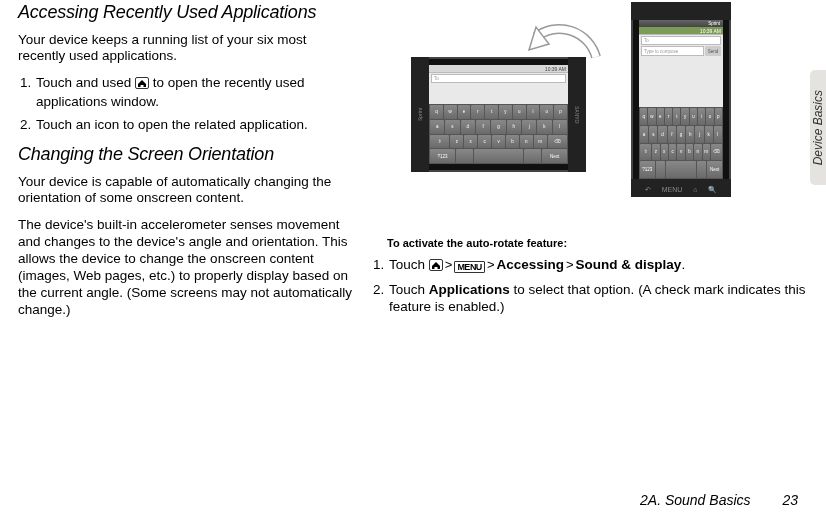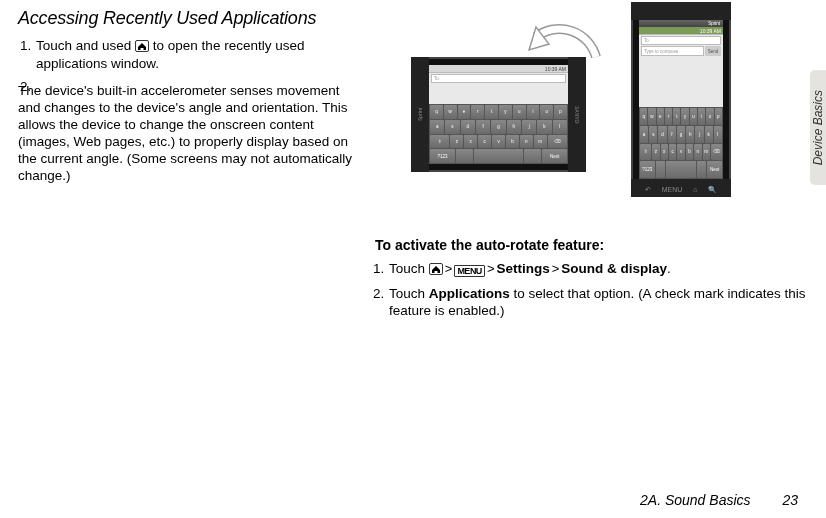--- a/index.html
+++ b/index.html
@@ -9,21 +9,21 @@
     background: #fff;
     font-family: "Helvetica Neue", Arial, sans-serif;
     color: #000;
     position: relative;
     padding: 2px 18px 0 18px;
   }
   .columns {
     display: flex;
     gap: 18px;
   }
-  .col-left { width: 335px; margin-top: 6px; }
+  .col-left { width: 335px; }
   .col-right { flex: 1; position: relative; }
   h2.section {
     font-style: italic;
     font-weight: 400;
     font-size: 18px;
     margin-bottom: 8px;
     line-height: 1.2;
     letter-spacing: -0.2px;
   }
   p.body {
@@ -210,49 +210,53 @@
     right: 28px;
     font-style: italic;
     font-size: 14px;
   }
   .footer .pagenum {
     font-style: italic;
     font-weight: 400;
     margin-left: 28px;
   }
   .subhead {
-    font-size: 14px;
+    font-size: 11px;
     font-weight: 700;
-    margin: 10px 0 8px 4px;
+    margin: 10px 0 8px 16px;
   }
 </style>
 </head>
 <body>
 
 <div class="side-tab">
   <span>Device Basics</span>
 </div>
 
 <div class="columns">
 
   <div class="col-left">
     <h2 class="section">Accessing Recently Used Applications</h2>
+    <p class="body">Your device keeps a running list of your six most recently used applications.</p>
     <ol>
       <li>
         <span class="num">1.</span>
         <span>Touch and used </span><span class="home-icon"><svg width="14" height="12" viewBox="0 0 14 12">
               <rect x="0.5" y="0.5" width="13" height="11" rx="1.5" fill="none" stroke="#000" stroke-width="0.8"></rect>
               <path d="M3 7 L7 3 L11 7 L11 10 L8.5 10 L8.5 8 L5.5 8 L5.5 10 L3 10 Z" fill="#000"></path>
             </svg></span><span> to open the recently used applications window.</span>
       </li>
       <li>
         <span class="num">2.</span>
+        <span>Touch an icon to open the related application.</span>
       </li>
     </ol>
 
+    <h2 class="section">Changing  the Screen Orientation</h2>
+    <p class="body">Your device is capable of automatically changing the orientation of some onscreen content.</p>
     <p class="body">The device's built-in accelerometer senses movement and changes to the device's angle and orientation. This allows the device to change the onscreen content (images, Web pages, etc.) to properly display based on the current angle. (Some screens may not automatically change.)</p>
   </div>
 
   <div class="col-right">
 
     <div class="device-illustration">
       <svg class="arrow" viewBox="0 0 90 70">
         <path d="M 75 55 A 38 38 0 0 0 15 35" fill="none" stroke="#999" stroke-width="10"></path>
         <path d="M 75 55 A 38 38 0 0 0 15 35" fill="none" stroke="#fff" stroke-width="7"></path>
         <path d="M 8 48 L 15 25 L 28 42 Z" fill="#fff" stroke="#999" stroke-width="1.5"></path>
@@ -379,21 +383,21 @@
       </div>
     </div>
 
     <p class="subhead">To activate the auto-rotate feature:</p>
     <ol>
       <li>
         <span class="num">1.</span>
         <span>Touch </span><span class="home-icon"><svg width="14" height="12" viewBox="0 0 14 12">
               <rect x="0.5" y="0.5" width="13" height="11" rx="1.5" fill="none" stroke="#000" stroke-width="0.8"></rect>
               <path d="M3 7 L7 3 L11 7 L11 10 L8.5 10 L8.5 8 L5.5 8 L5.5 10 L3 10 Z" fill="#000"></path>
-            </svg></span><span class="gt">&gt;</span><span class="menu-icon">MENU</span><span class="gt">&gt;</span><span class="bold">Settings</span><span class="gt">&gt;</span><span class="bold">Sound &amp; display</span><span>.</span>
+            </svg></span><span class="gt">&gt;</span><span class="menu-icon">MENU</span><span class="gt">&gt;</span><span class="bold">Accessing</span><span class="gt">&gt;</span><span class="bold">Sound &amp; display</span><span>.</span>
       </li>
       <li>
         <span class="num">2.</span>
         <span>Touch </span><span class="bold">Applications</span><span> to select that option. (A check mark indicates this feature is enabled.)</span>
       </li>
     </ol>
   </div>
 </div>
 
 <div class="footer">

